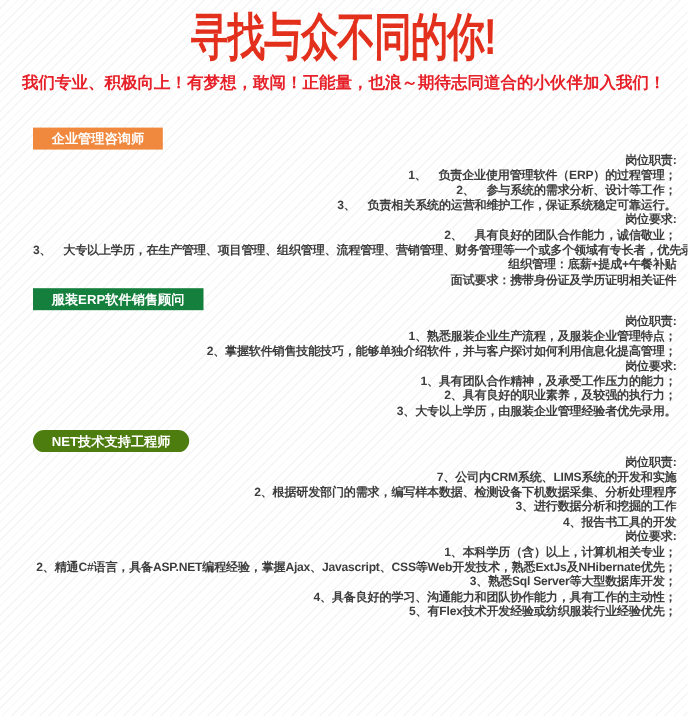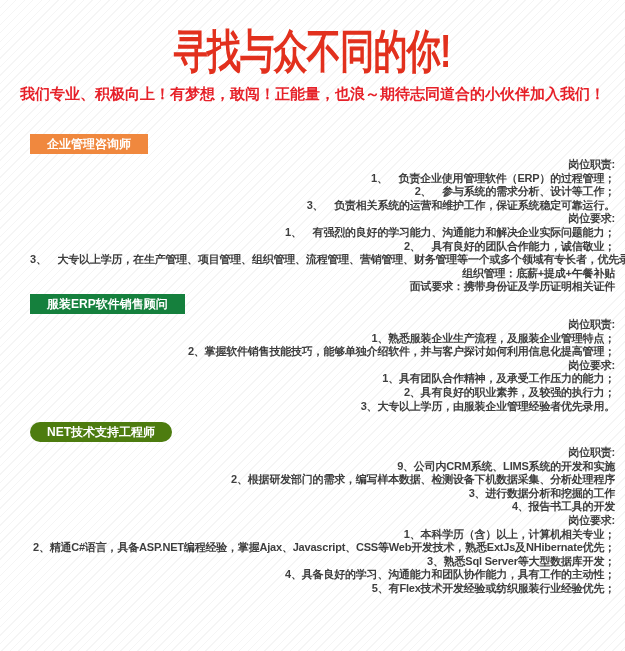--- a/index.html
+++ b/index.html
@@ -3,21 +3,21 @@
 <meta charset="utf-8">
 <style>
   html, body { margin: 0; padding: 0; }
   body {
     width: 625px;
     height: 651px;
     overflow: hidden;
     background: repeating-linear-gradient(135deg, #ffffff 0px, #ffffff 5px, #f5f5f5 5px, #f5f5f5 6px);
     font-family: "Liberation Sans", sans-serif;
   }
-  .header { padding-top: 20px; text-align: center; }
+  .header { padding-top: 2px; text-align: center; }
   .page-title {
     height: 62px;
     line-height: 62px;
     white-space: nowrap;
   }
   .page-title-text {
     display: inline-block;
     font-size: 46px;
     font-weight: 900;
     letter-spacing: -1px;
@@ -69,21 +69,20 @@
   <div class="content">
 
     <section class="job job-0">
       <div class="badge" style="background-color: rgb(240, 136, 62);">企业管理咨询师</div>
       <div class="lines">
         <div class="line">岗位职责:</div>
         <div class="line">1、　负责企业使用管理软件（ERP）的过程管理；</div>
         <div class="line">2、　参与系统的需求分析、设计等工作；</div>
         <div class="line">3、　负责相关系统的运营和维护工作，保证系统稳定可靠运行。</div>
         <div class="line">岗位要求:</div>
-        <div class="line">1、　有强烈的良好的学习能力、沟通能力和解决企业实际问题能力；</div>
         <div class="line">2、　具有良好的团队合作能力，诚信敬业；</div>
         <div class="line">3、　大专以上学历，在生产管理、项目管理、组织管理、流程管理、营销管理、财务管理等一个或多个领域有专长者，优先录用。</div>
         <div class="line">组织管理：底薪+提成+午餐补贴</div>
         <div class="line">面试要求：携带身份证及学历证明相关证件</div>
       </div>
     </section>
 
     <section class="job job-1">
       <div class="badge" style="background-color: #15803d;">服装ERP软件销售顾问</div>
       <div class="lines">
@@ -94,21 +93,21 @@
         <div class="line">1、具有团队合作精神，及承受工作压力的能力；</div>
         <div class="line">2、具有良好的职业素养，及较强的执行力；</div>
         <div class="line">3、大专以上学历，由服装企业管理经验者优先录用。</div>
       </div>
     </section>
 
     <section class="job job-2">
       <div class="badge" style="background-color: #4d7c0f; border-radius: 10px;">NET技术支持工程师</div>
       <div class="lines">
         <div class="line">岗位职责:</div>
-        <div class="line"> 9、公司内CRM系统、LIMS系统的开发和实施</div>
+        <div class="line"> 7、公司内CRM系统、LIMS系统的开发和实施</div>
         <div class="line">2、根据研发部门的需求，编写样本数据、检测设备下机数据采集、分析处理程序</div>
         <div class="line">3、进行数据分析和挖掘的工作</div>
         <div class="line">4、报告书工具的开发</div>
         <div class="line">岗位要求:</div>
         <div class="line"> 1、本科学历（含）以上，计算机相关专业；</div>
         <div class="line">2、精通C#语言，具备ASP.NET编程经验，掌握Ajax、Javascript、CSS等Web开发技术，熟悉ExtJs及NHibernate优先；</div>
         <div class="line">3、熟悉Sql Server等大型数据库开发；</div>
         <div class="line">4、具备良好的学习、沟通能力和团队协作能力，具有工作的主动性；</div>
         <div class="line">5、有Flex技术开发经验或纺织服装行业经验优先；</div>
       </div>

